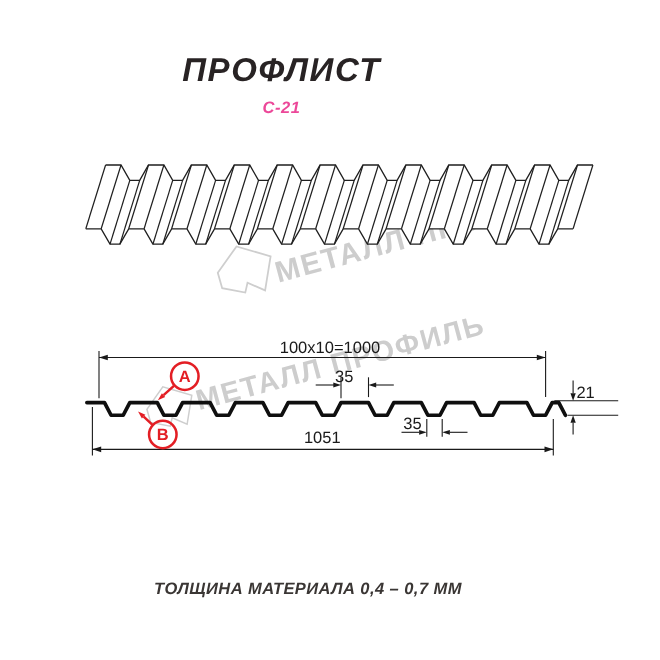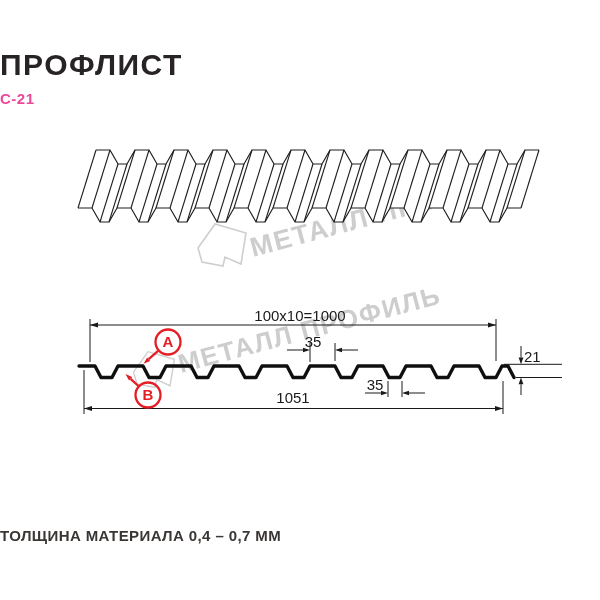--- a/index.html
+++ b/index.html
@@ -1,22 +1,22 @@
 <!DOCTYPE html>
 <html><head>
 <meta charset="utf-8">
 <style>
   html,body{margin:0;padding:0;background:#fff;}
   .stage{position:relative;width:600px;height:600px;background:#ffffff;overflow:hidden;
          font-family:"Liberation Sans",sans-serif;}
   .stage svg{position:absolute;left:0;top:0;}
-  .txt{position:absolute;left:0;width:512px;}
+  .txt{position:absolute;left:0;width:512px;text-align:center;font-style:italic;}
   .title{top:48px;font-size:30px;font-weight:800;letter-spacing:1.5px;color:#282324;}
   .subtitle{top:90px;font-size:15px;font-weight:700;letter-spacing:.5px;color:#ec4899;}
-  .footer{top:527px;font-size:15px;font-weight:700;letter-spacing:.4px;color:#3a3634;}
+  .footer{top:527px;font-size:15px;font-weight:700;letter-spacing:.4px;color:#3a3634;padding-left:24px;}
   .dimtxt{font-family:"Liberation Sans",sans-serif;font-size:15px;fill:#1a1a1a;}
   .wmtxt{font-family:"Liberation Sans",sans-serif;font-weight:700;font-size:27px;
          letter-spacing:1.5px;fill:#cdcdcd;}
   .wmtxt2{font-size:26px;}
   .thin{stroke:#1a1a1a;stroke-width:1;fill:none;}
   .arr{fill:#1a1a1a;stroke:none;}
   .red{stroke:#e31e24;fill:none;stroke-width:2.3;}
   .redarr{fill:#e31e24;stroke:none;}
   .redtxt{font-family:"Liberation Sans",sans-serif;font-size:15px;font-weight:700;fill:#e31e24;}
   .wmlogo{fill:none;stroke:#cecece;stroke-width:1.6;}

